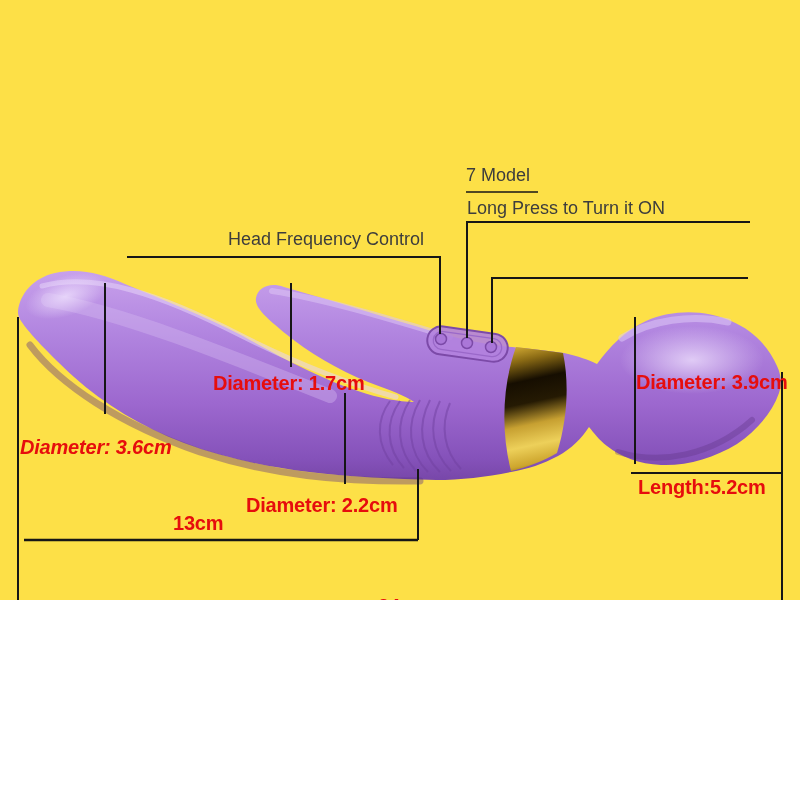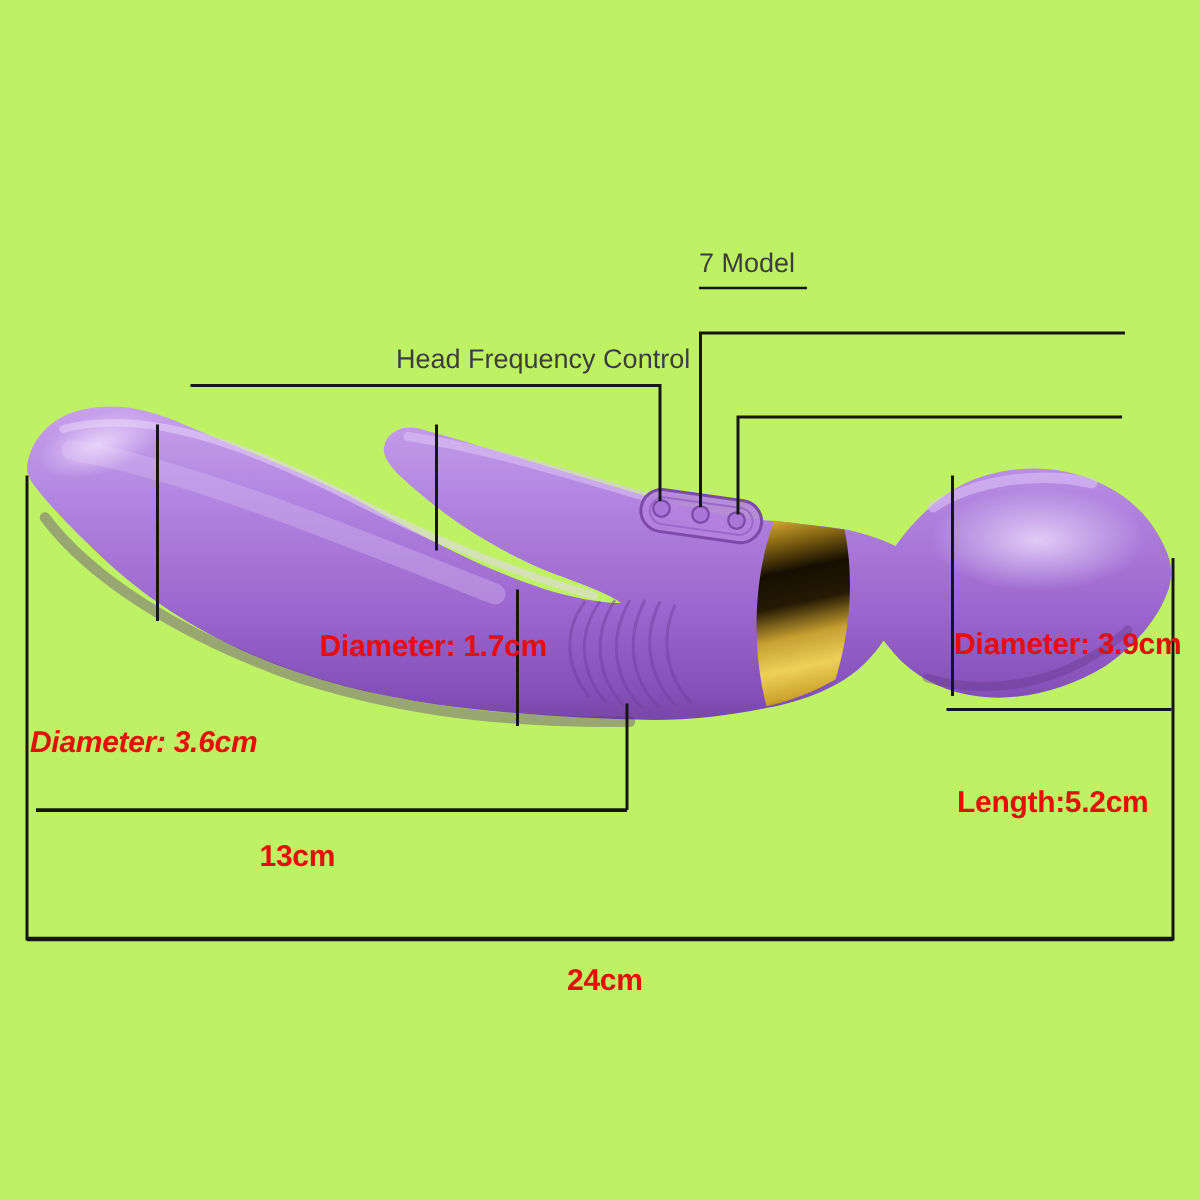--- a/index.html
+++ b/index.html
@@ -1,45 +1,44 @@
 <!DOCTYPE html>
 <html><head>
 <meta charset="utf-8">
 <style>
   html,body{margin:0;padding:0;background:#ffffff;}
   .canvas{
     position:relative;
-    width:800px;height:800px;
-    background:#bef264;
+    width:800px;height:600px;
+    background:#fde047;
     overflow:hidden;
     font-family:"Liberation Sans", sans-serif;
   }
   .canvas svg{position:absolute;left:0;top:0;}
   .lbl{
     position:absolute;
     white-space:nowrap;
     line-height:1.05;
     user-select:none;
   }
   .lbl-dark{
     color:#3d3d3d;
     font-size:18px;
     font-weight:400;
   }
   .lbl-red{
     color:#e60d0d;
     font-size:20px;
     font-weight:700;
     letter-spacing:-0.2px;
-    margin-top:48px;
   }
   
   .pos-model{left:466px;top:166px;}
   .pos-power{left:467px;top:199px;}
-  .pos-headctl{left:228px;top:230px;margin-left:36px;}
+  .pos-headctl{left:228px;top:230px;}
   .pos-tailctl{left:502px;top:244px;}
   .pos-d17{left:213px;top:373px;}
   .pos-d36{left:20px;top:437px;font-style:italic;}
   .pos-d22{left:246px;top:495px;}
   .pos-d39{left:636px;top:372px;}
   .pos-l52{left:638px;top:477px;}
   .pos-l13{left:173px;top:513px;}
   .pos-l24{left:378px;top:596px;text-align:right;}
 </style>
 </head>
@@ -156,22 +155,24 @@
     <line x1="631" y1="473" x2="781" y2="473"></line>
 
     <line x1="18" y1="317" x2="18" y2="627"></line>
     <line x1="782" y1="372" x2="782" y2="627"></line>
     <line x1="418" y1="469" x2="418" y2="540"></line>
     <line x1="24" y1="540" x2="418" y2="540" stroke-width="2.5"></line>
     <line x1="18" y1="626" x2="782" y2="626" stroke-width="3"></line>
   </svg>
 
   <div class="lbl lbl-dark pos-model">7 Model</div>
+  <div class="lbl lbl-dark pos-power">Long Press to Turn it ON</div>
   <div class="lbl lbl-dark pos-headctl">Head Frequency Control</div>
 
   <div class="lbl lbl-red pos-d17">Diameter: 1.7cm</div>
   <div class="lbl lbl-red pos-d36">Diameter: 3.6cm</div>
+  <div class="lbl lbl-red pos-d22">Diameter: 2.2cm</div>
   <div class="lbl lbl-red pos-d39">Diameter: 3.9cm</div>
   <div class="lbl lbl-red pos-l52">Length:5.2cm</div>
   <div class="lbl lbl-red pos-l13">13cm</div>
   <div class="lbl lbl-red pos-l24">24cm</div>
 
 </div>
 
 </body></html>

